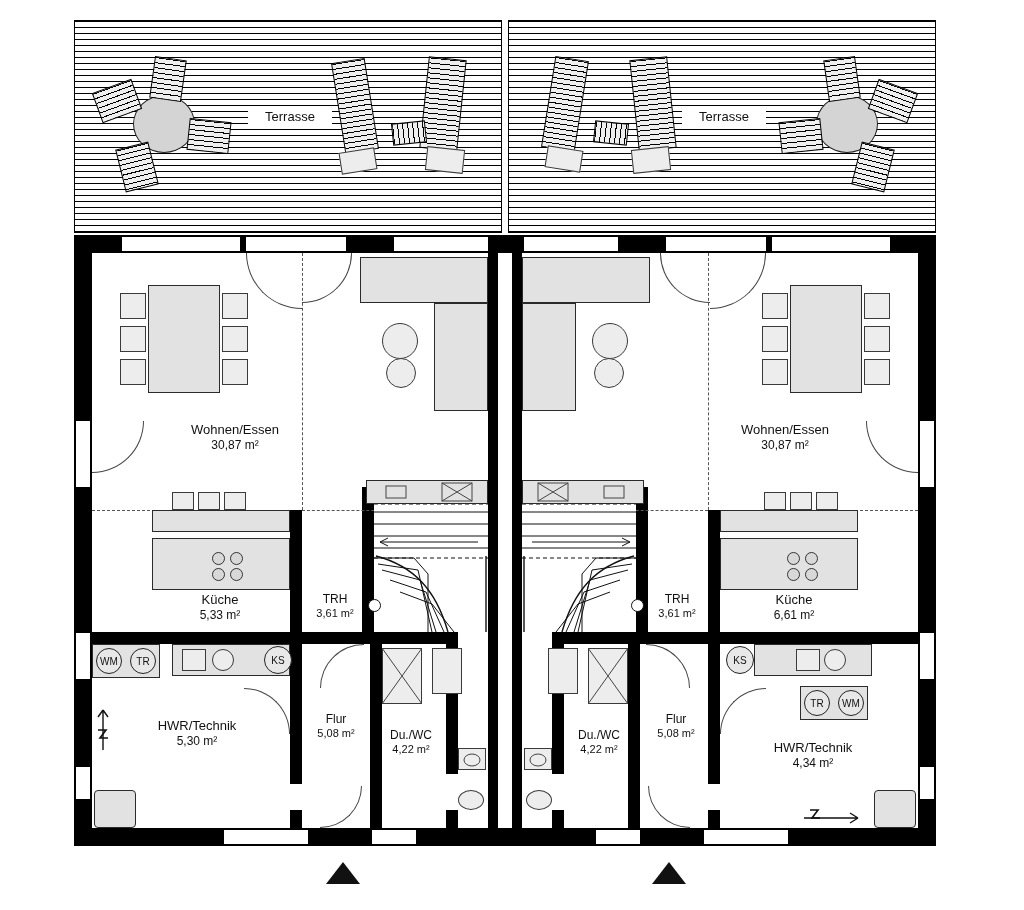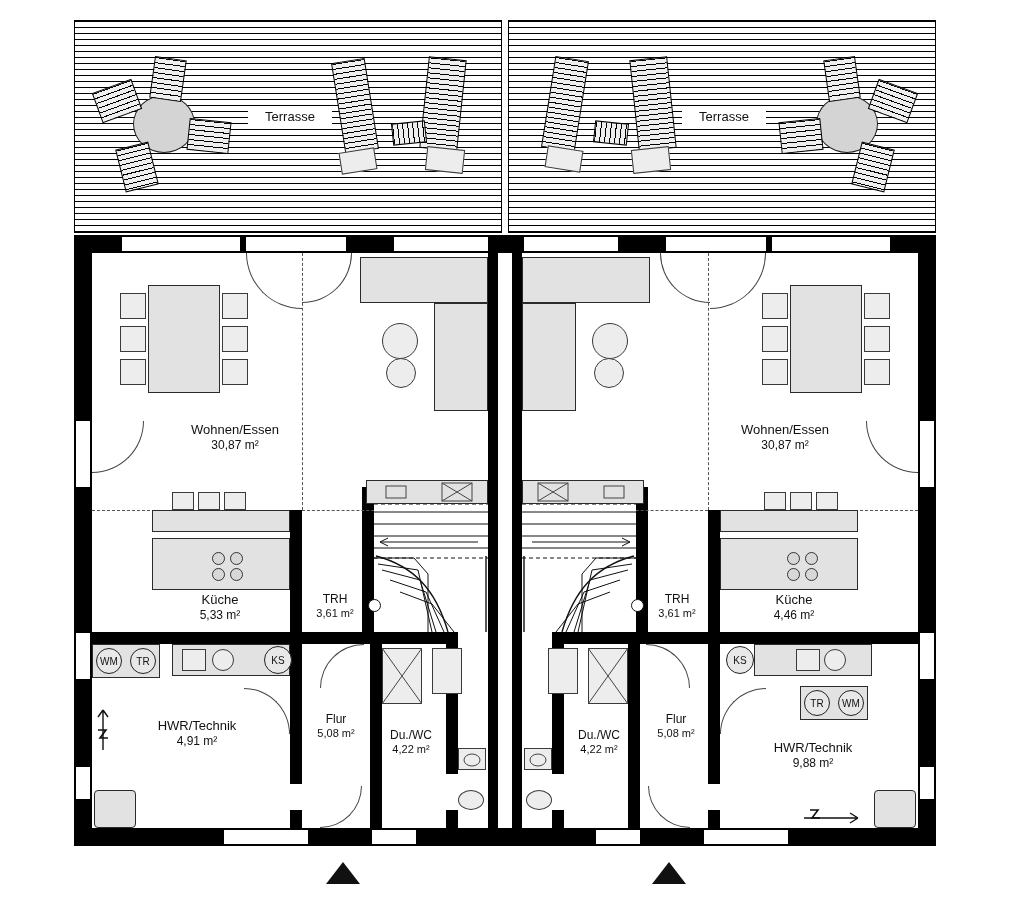--- a/index.html
+++ b/index.html
@@ -477,41 +477,41 @@
   <div class="abs room-label small-label" style="left:302px; top:712px; width:68px;">
     <span class="rname">Flur</span>
     <span class="rarea">5,08 m²</span>
   </div>
   <div class="abs room-label small-label" style="left:372px; top:728px; width:78px;">
     <span class="rname">Du./WC</span>
     <span class="rarea">4,22 m²</span>
   </div>
   <div class="abs room-label" style="left:112px; top:718px; width:170px;">
     <span class="rname">HWR/Technik</span>
-    <span class="rarea">4,91 m²</span>
+    <span class="rarea">5,30 m²</span>
   </div>
 
   <div class="abs room-label" style="left:696px; top:422px; width:178px;">
     <span class="rname">Wohnen/Essen</span>
     <span class="rarea">30,87 m²</span>
   </div>
   <div class="abs room-label" style="left:734px; top:592px; width:120px;">
     <span class="rname">Küche</span>
-    <span class="rarea">4,46 m²</span>
+    <span class="rarea">6,61 m²</span>
   </div>
   <div class="abs room-label small-label" style="left:642px; top:592px; width:70px;">
     <span class="rname">TRH</span>
     <span class="rarea">3,61 m²</span>
   </div>
   <div class="abs room-label small-label" style="left:642px; top:712px; width:68px;">
     <span class="rname">Flur</span>
     <span class="rarea">5,08 m²</span>
   </div>
   <div class="abs room-label small-label" style="left:560px; top:728px; width:78px;">
     <span class="rname">Du./WC</span>
     <span class="rarea">4,22 m²</span>
   </div>
   <div class="abs room-label" style="left:728px; top:740px; width:170px;">
     <span class="rname">HWR/Technik</span>
-    <span class="rarea">9,88 m²</span>
+    <span class="rarea">4,34 m²</span>
   </div>
 
 </div>
 
 </body></html>

